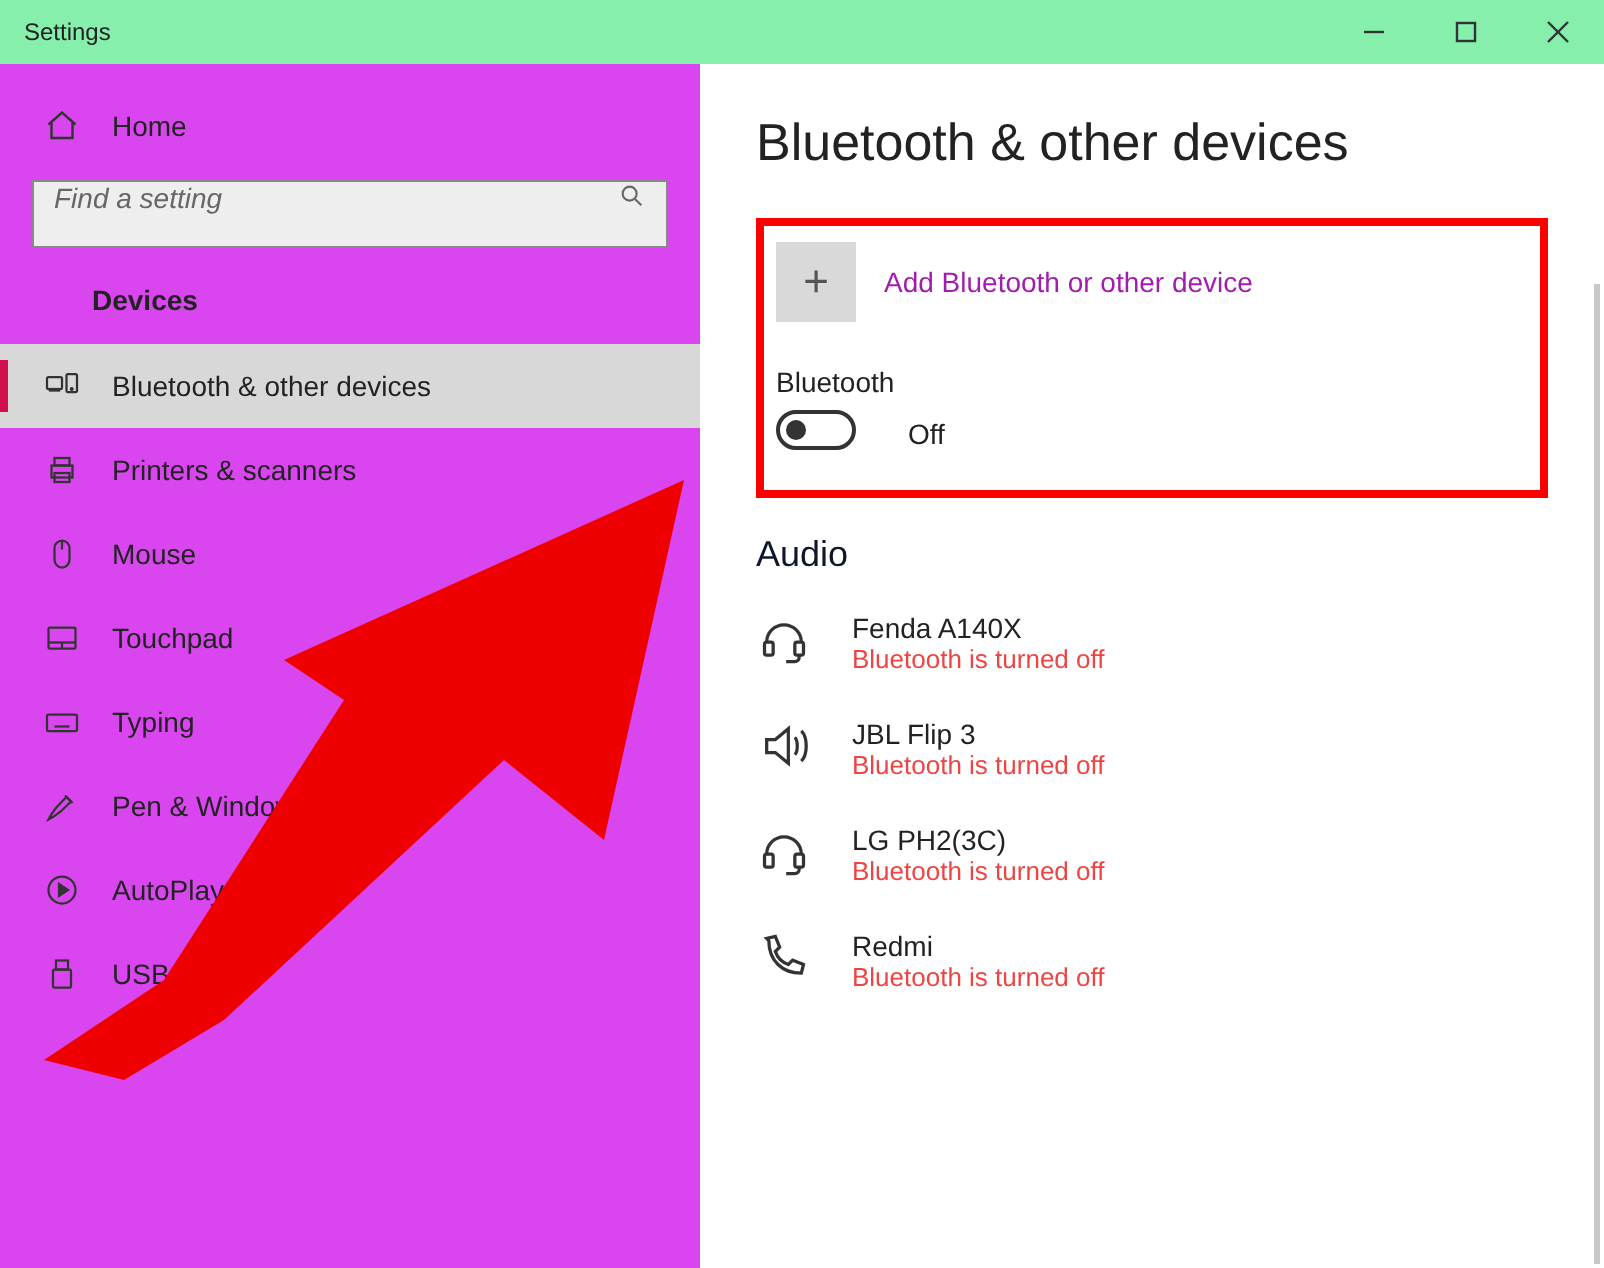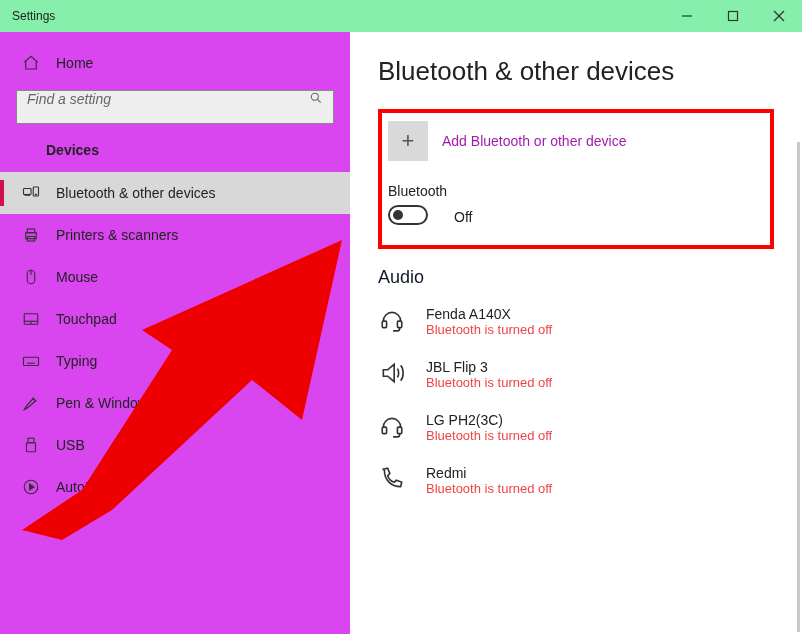--- a/index.html
+++ b/index.html
@@ -164,35 +164,35 @@
             <path d="M3 21c3-6 6-9 12-15l3 3C12 15 9 18 3 21z"></path>
             <path d="M14 5l5 5"></path>
           </svg>
       </span>
       <span>Pen &amp; Windows Ink</span>
     </div>
 
     <div class="nav-item">
       <span class="nav-icon">
         <svg width="18" height="18" viewBox="0 0 24 24" fill="none" stroke="currentColor" stroke-width="1.5">
+            <circle cx="12" cy="12" r="9"></circle>
+            <polygon points="10,8 16,12 10,16" fill="currentColor"></polygon>
+          </svg>
+      </span>
+      <span>AutoPlay</span>
+    </div>
+
+    <div class="nav-item">
+      <span class="nav-icon">
+        <svg width="18" height="18" viewBox="0 0 24 24" fill="none" stroke="currentColor" stroke-width="1.5">
             <rect x="8" y="3" width="8" height="6"></rect>
             <rect x="6" y="9" width="12" height="12" rx="1"></rect>
           </svg>
       </span>
       <span>USB</span>
-    </div>
-
-    <div class="nav-item">
-      <span class="nav-icon">
-        <svg width="18" height="18" viewBox="0 0 24 24" fill="none" stroke="currentColor" stroke-width="1.5">
-            <circle cx="12" cy="12" r="9"></circle>
-            <polygon points="10,8 16,12 10,16" fill="currentColor"></polygon>
-          </svg>
-      </span>
-      <span>AutoPlay</span>
     </div>
   </div>
 
   <div class="content">
     <h1>Bluetooth &amp; other devices</h1>
 
     <div class="highlight-box">
       <div class="add-device">
         <div class="plus-box">+</div>
         <span class="add-label">Add Bluetooth or other device</span>

